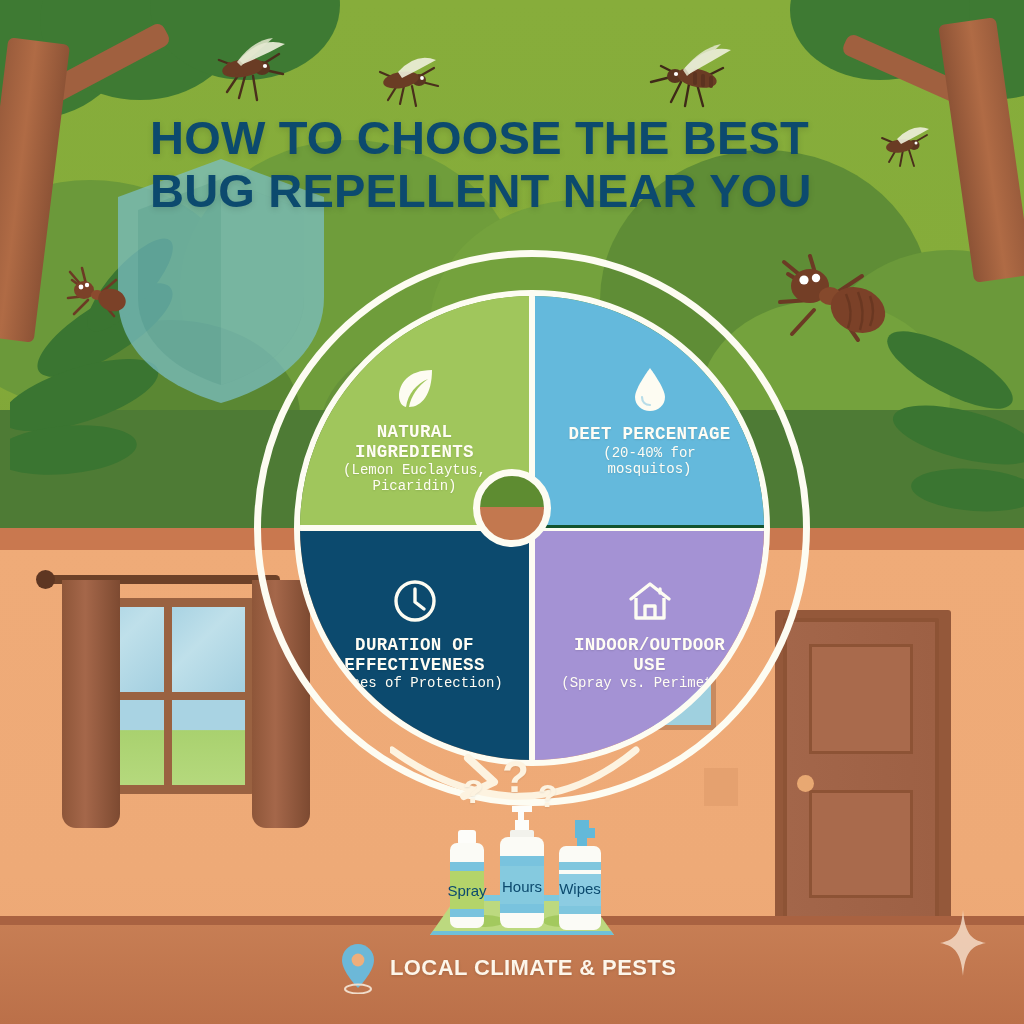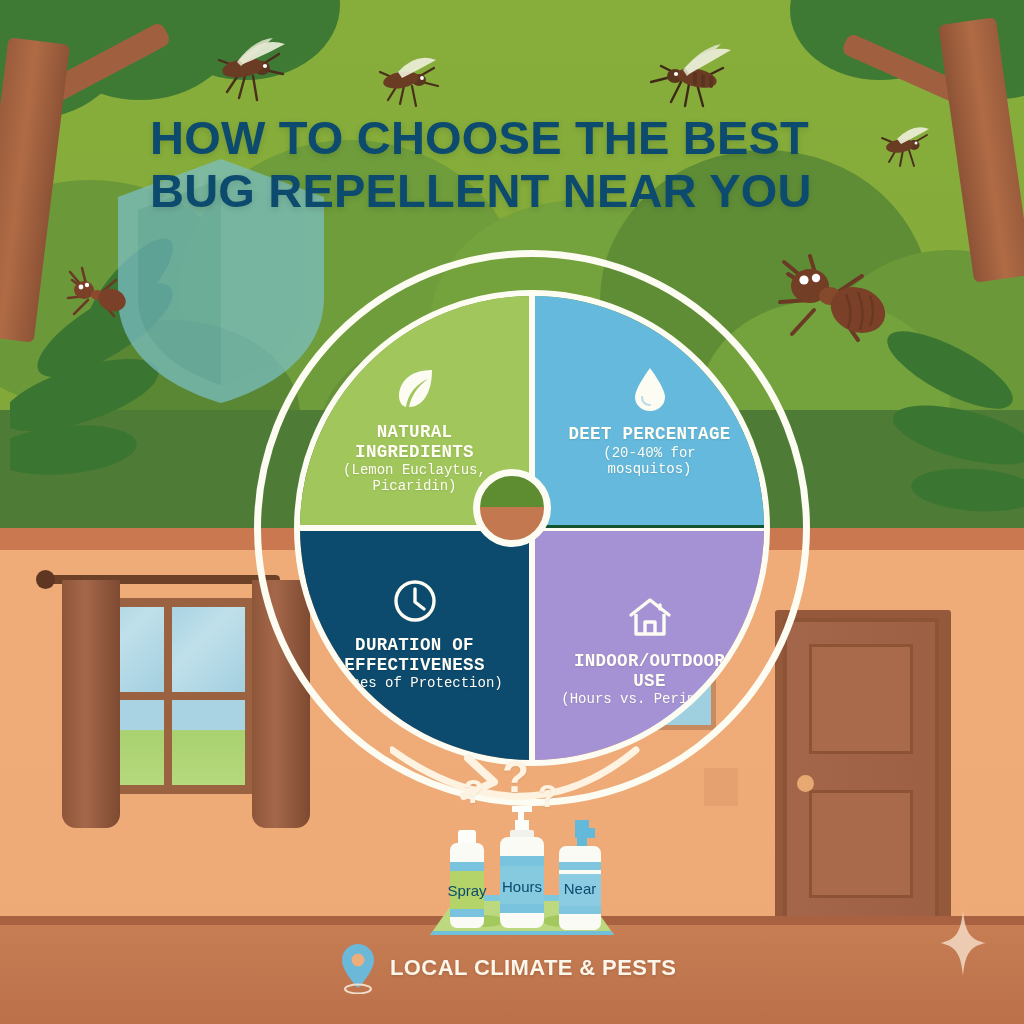--- a/index.html
+++ b/index.html
@@ -163,21 +163,21 @@
     line-height: 1.12; text-transform: uppercase;
     text-shadow: 0 1px 2px rgba(0,0,0,.10);
   }
   .q-sub {
     font-size: 14px; line-height: 1.14; margin-top: 1px;
     text-shadow: 0 1px 2px rgba(0,0,0,.10);
   }
   .q-tl .q-inner { padding-top: 70px; }
   .q-tr .q-inner { padding-top: 70px; }
   .q-bl .q-inner { padding-top: 48px; }
-  .q-br .q-inner { padding-top: 64px; }
+  .q-br .q-inner { padding-top: 48px; }
 
   .hub {
     position: absolute; left: 473px; top: 469px; width: 78px; height: 78px;
     border-radius: 50%; border: 7px solid #fdfcf2;
     background: linear-gradient(180deg,#5e8c31 0%,#5e8c31 48%,#c3784f 49%,#c3784f 100%);
   }
 
   
   .swoosh { position: absolute; left: 390px; top: 740px; }
 
@@ -453,21 +453,21 @@
 
     <div class="quad q-br" style="background:#a492d4;">
       <div class="q-inner">
         <svg class="q-icon" width="46" height="44" viewBox="0 0 46 44">
           <path d="M4 20 L23 5 L42 20" fill="none" stroke="#fdfcf2" stroke-width="3.4" stroke-linecap="round" stroke-linejoin="round"></path>
           <path d="M9 19 V39 H37 V19" fill="none" stroke="#fdfcf2" stroke-width="3.4" stroke-linejoin="round"></path>
           <path d="M18 39 V27 H28 V39" fill="none" stroke="#fdfcf2" stroke-width="3.4" stroke-linejoin="round"></path>
           <path d="M33 10 V14" fill="none" stroke="#fdfcf2" stroke-width="3.4" stroke-linecap="round"></path>
         </svg>
         <div class="q-title">Indoor/Outdoor Use</div>
-        <div class="q-sub">(Hours vs. Perimeter)</div>
+        <div class="q-sub">(Spray vs. Perimeter)</div>
       </div>
     </div>
   </div>
 
   <div class="hub"></div>
 
   <svg class="swoosh" width="250" height="80" viewBox="0 0 250 80">
     <path d="M2 10 Q60 52 120 56 Q185 60 246 10" fill="none" stroke="#fdf3e0" stroke-width="7" stroke-linecap="round"></path>
     <path d="M78 18 L104 42 L74 56" fill="none" stroke="#fdf3e0" stroke-width="8" stroke-linecap="round" stroke-linejoin="round"></path>
   </svg>
@@ -510,21 +510,21 @@
 
   <div class="bottle" style="left:553px;top:818px;width:54px;height:112px;">
     <svg width="54" height="112" viewBox="0 0 54 112">
       <path d="M22 2 H36 V10 H42 V20 H22 Z" fill="#63b9d9"></path>
       <rect x="24" y="18" width="10" height="12" fill="#63b9d9"></rect>
       <rect x="6" y="28" width="42" height="84" rx="7" fill="#fbfbf6"></rect>
       <rect x="6" y="44" width="42" height="8" fill="#7fc6de"></rect>
       <rect x="6" y="56" width="42" height="32" fill="#8ccce2"></rect>
       <rect x="6" y="88" width="42" height="8" fill="#7fc6de"></rect>
     </svg>
-    <div class="bottle-label" style="top:62px;">Near</div>
+    <div class="bottle-label" style="top:62px;">Wipes</div>
   </div>
 
   <div class="footer">
     <svg width="36" height="52" viewBox="0 0 36 52">
       <path d="M18 2 C9.2 2 2 9.2 2 18 C2 30 18 46 18 46 C18 46 34 30 34 18 C34 9.2 26.8 2 18 2 Z" fill="#6cb8d8"></path>
       <circle cx="18" cy="18" r="6.4" fill="#eeae7c"></circle>
       <ellipse cx="18" cy="47" rx="13" ry="4.4" fill="none" stroke="#f0ddcb" stroke-width="2"></ellipse>
     </svg>
     <div class="footer-text">Local Climate &amp; Pests</div>
   </div>

